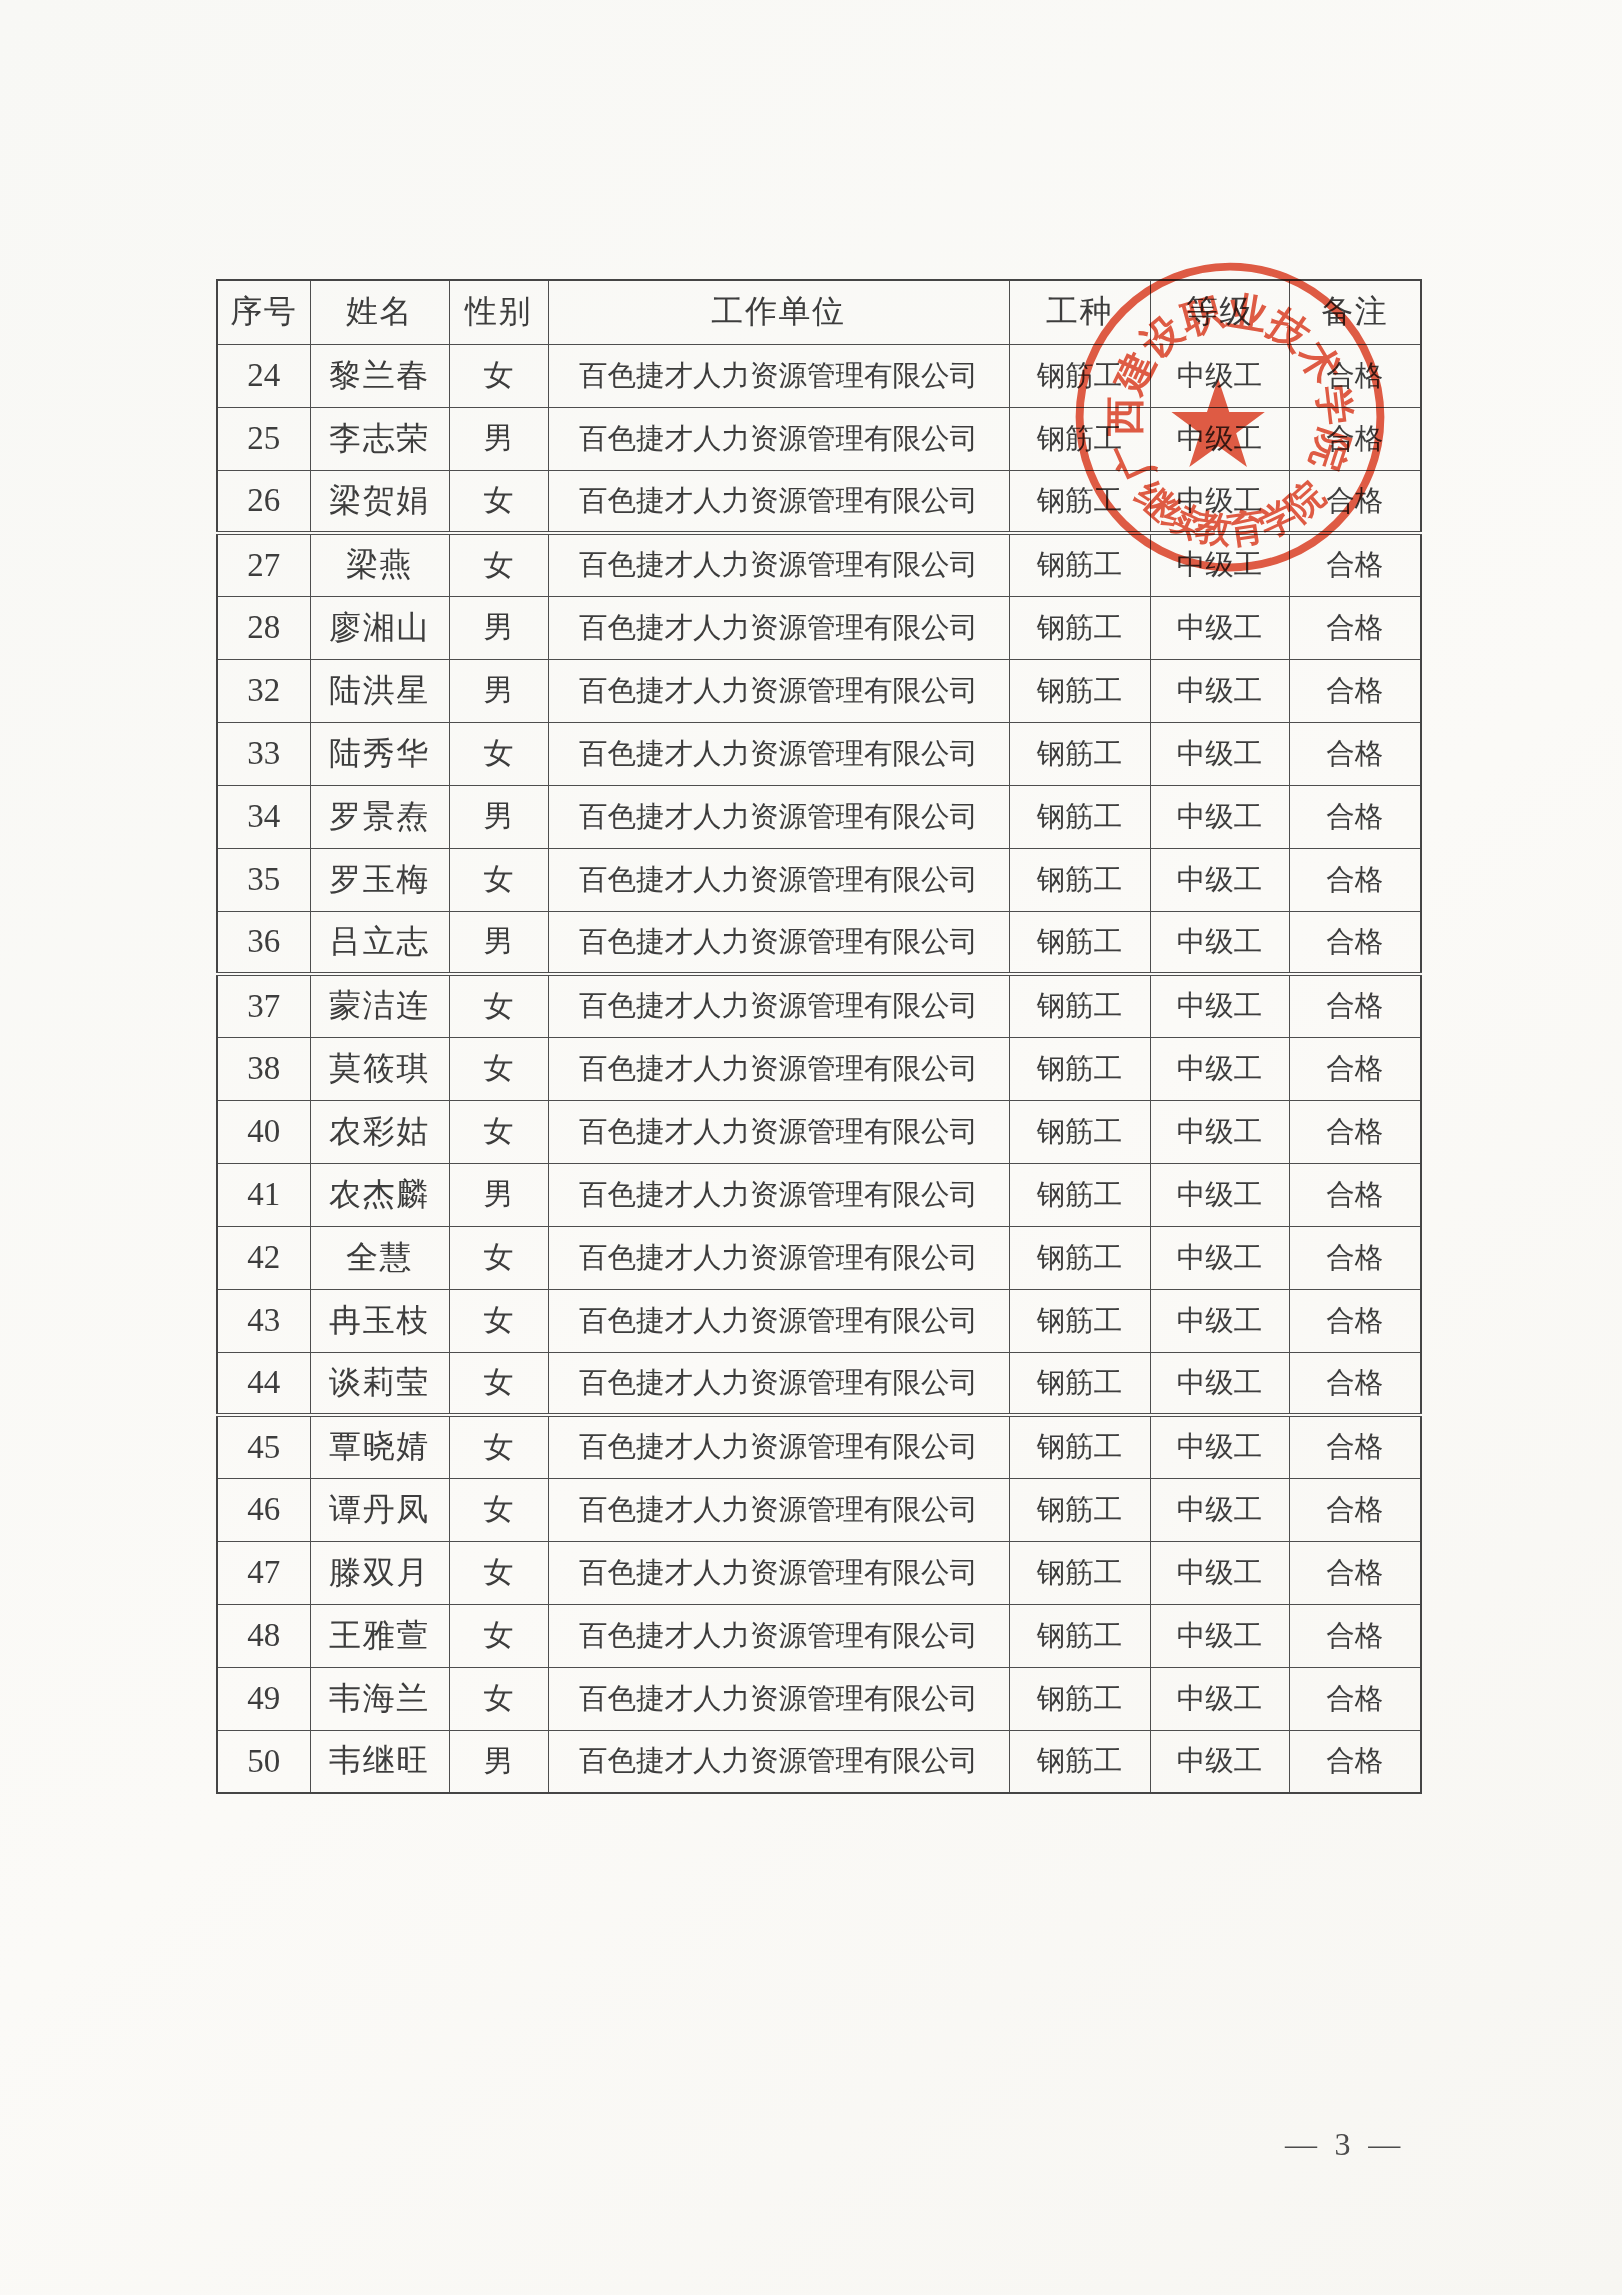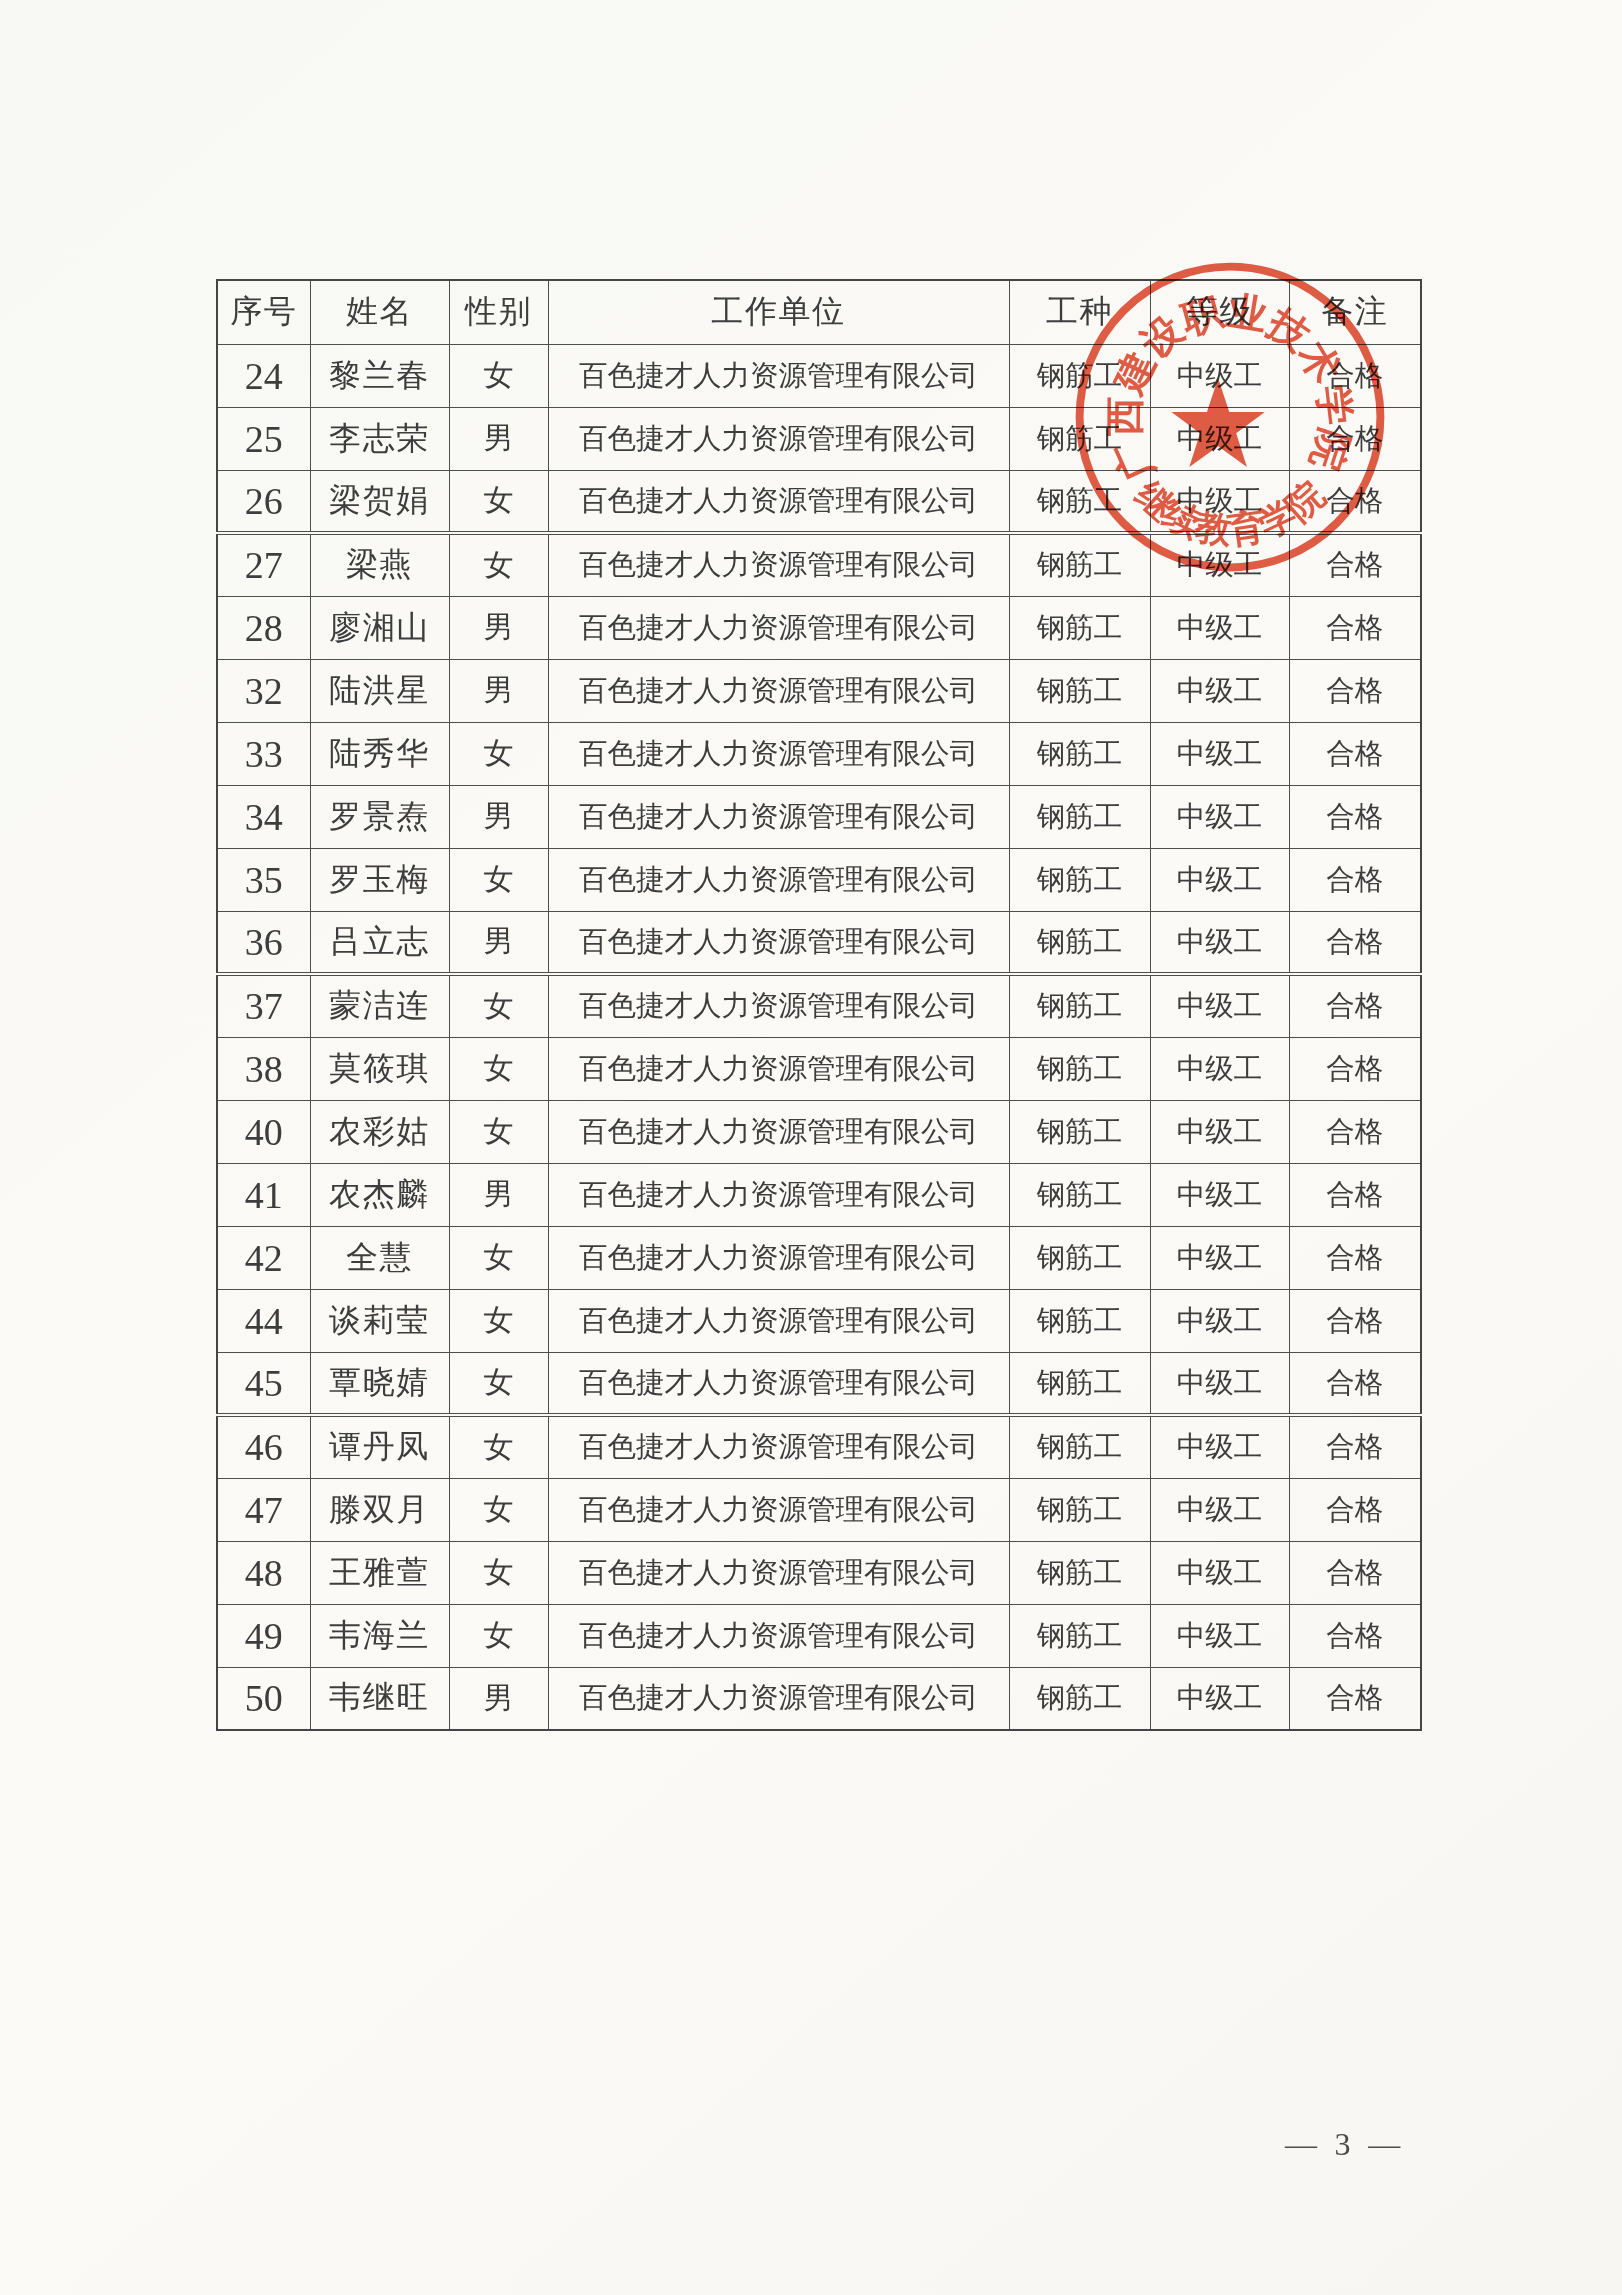--- a/index.html
+++ b/index.html
@@ -32,21 +32,21 @@
     overflow:hidden;
     white-space:nowrap;
   }
   table.roster{border:2.4px solid #454545;}
   thead tr{height:64px;}
   tbody tr{height:63px;}
   
   tbody tr:nth-child(7n+4) td{border-top:4px double #4e4e4e;}
   th{font-size:32px;font-weight:normal;letter-spacing:1.6px;}
   td{font-size:28.5px;}
-  td.col-no{font-size:38px;}
+  td.col-no{font-size:33px;}
   td.col-name{font-size:32px;letter-spacing:1.6px;}
   td.col-gender{font-size:30px;}
   td.col-unit{font-size:28.5px;}
   
   .seal{
     position:absolute;
     left:1040px;top:227px;
     width:380px;height:380px;
     mix-blend-mode:multiply;
     opacity:0.88;
@@ -224,20 +224,29 @@
         <tr>
           <td class="col-no">42</td>
           <td class="col-name">全慧</td>
           <td class="col-gender">女</td>
           <td class="col-unit">百色捷才人力资源管理有限公司</td>
           <td class="col-trade">钢筋工</td>
           <td class="col-level">中级工</td>
           <td class="col-remark">合格</td>
         </tr>
         <tr>
+          <td class="col-no">43</td>
+          <td class="col-name">冉玉枝</td>
+          <td class="col-gender">女</td>
+          <td class="col-unit">百色捷才人力资源管理有限公司</td>
+          <td class="col-trade">钢筋工</td>
+          <td class="col-level">中级工</td>
+          <td class="col-remark">合格</td>
+        </tr>
+        <tr>
           <td class="col-no">44</td>
           <td class="col-name">谈莉莹</td>
           <td class="col-gender">女</td>
           <td class="col-unit">百色捷才人力资源管理有限公司</td>
           <td class="col-trade">钢筋工</td>
           <td class="col-level">中级工</td>
           <td class="col-remark">合格</td>
         </tr>
         <tr>
           <td class="col-no">45</td>

